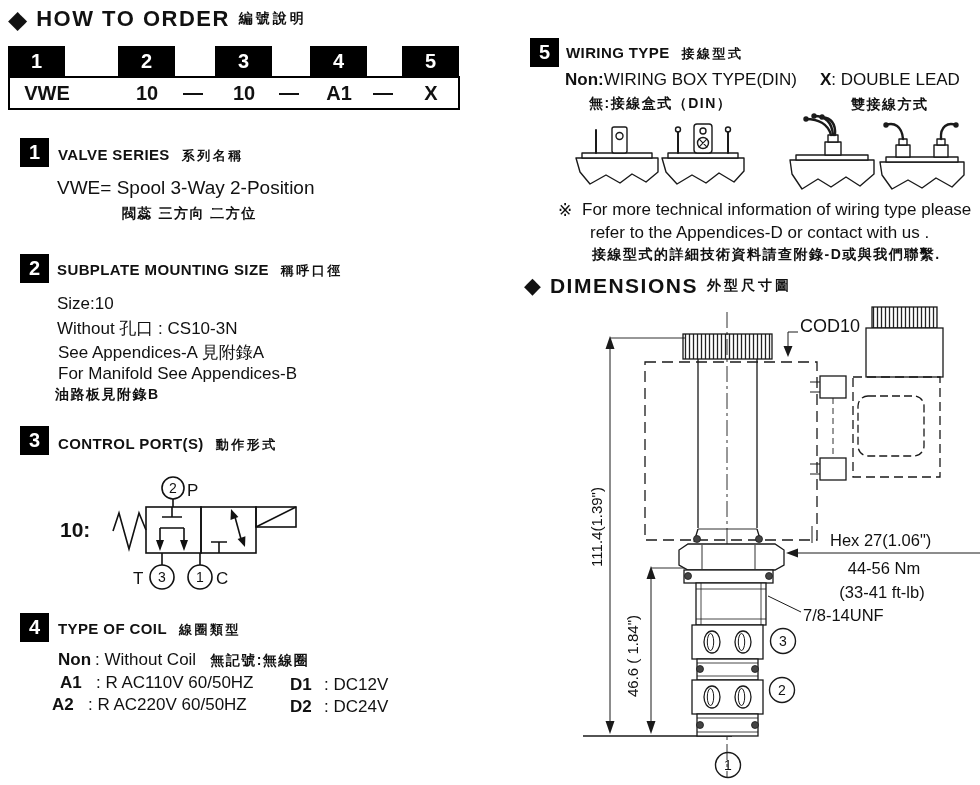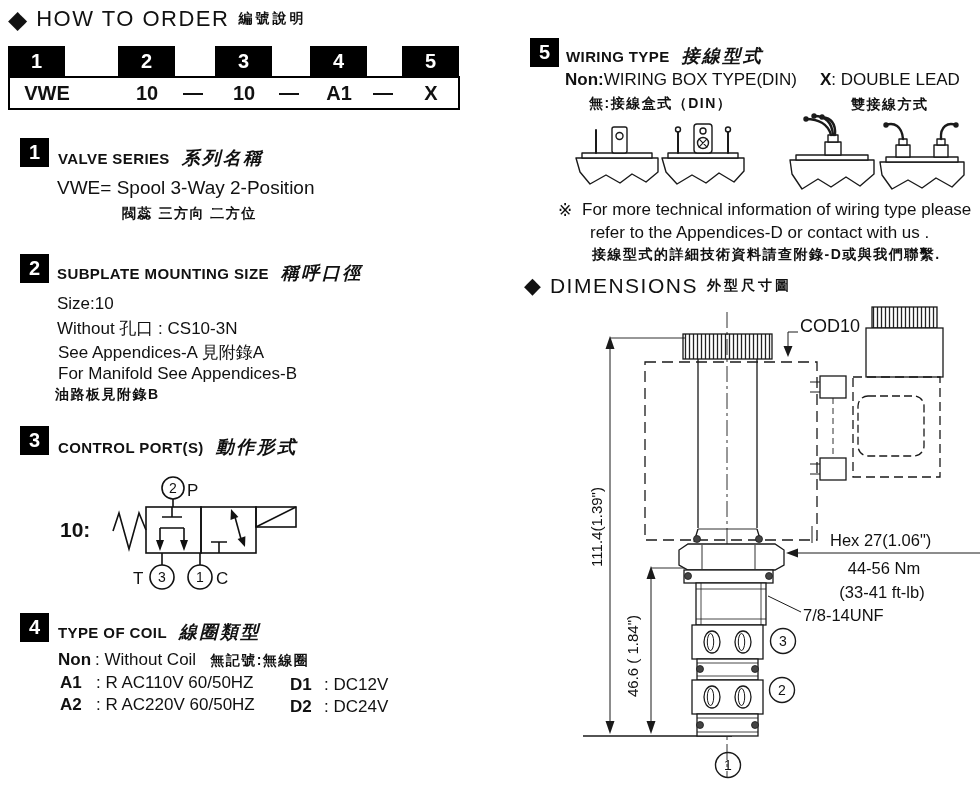--- a/index.html
+++ b/index.html
@@ -3,25 +3,25 @@
 <meta charset="utf-8">
 <style>
   html,body{margin:0;padding:0;background:#fff;}
   .page{position:relative;width:980px;height:785px;background:#fff;color:#111;
         font-family:"Liberation Sans","DejaVu Sans",sans-serif;overflow:hidden;}
   .abs{position:absolute;}
   .numbox{background:#000;color:#fff;font-weight:bold;font-size:20px;width:29px;height:29px;
           display:flex;align-items:center;justify-content:center;}
   .h1row{display:flex;align-items:center;gap:9px;}
   .diamond{font-size:25px;line-height:1;}
-  .h1{font-size:22px;font-weight:normal;letter-spacing:1.5px;}
+  .h1{font-size:22px;font-weight:bold;letter-spacing:1.5px;}
   .h1sub{font-size:14px;font-weight:bold;letter-spacing:3px;}
   .titlerow{display:flex;align-items:baseline;gap:12px;white-space:nowrap;}
   .title{font-size:15px;font-weight:bold;letter-spacing:.4px;}
-  .zh{font-size:18px;font-weight:bold;letter-spacing:2.5px;font-style:italic;}
+  .zh{font-size:13px;font-weight:bold;letter-spacing:2.5px;}
   .body{font-size:17px;white-space:nowrap;}
   .smzh{font-size:14px;font-weight:bold;letter-spacing:1.5px;white-space:nowrap;}
   .code{font-weight:bold;font-size:17px;display:inline-block;}
   .optrow{display:flex;align-items:baseline;white-space:nowrap;justify-content:flex-end;}
   .tblblack{background:#000;color:#fff;font-weight:bold;font-size:20px;height:30px;width:57px;
             display:flex;align-items:center;justify-content:center;position:absolute;top:0;}
   .tblval{position:absolute;top:30px;width:60px;height:34px;line-height:34px;text-align:center;
           font-size:20px;font-weight:bold;}
   .tbldash{position:absolute;top:30px;width:40px;height:34px;line-height:32px;text-align:center;
            font-size:20px;font-weight:bold;}
@@ -121,21 +121,21 @@
     <span class="smzh" style="margin-left:14px">無記號:無線圈</span>
   </div>
   <div class="abs titlerow" style="left:58px;top:620px">
     <span class="title">TYPE OF COIL</span>
     <span class="zh">線圈類型</span>
   </div>
   <div class="abs optrow" style="left:60px;top:673px">
     <span class="code" style="width:36px">A1</span>
     <span class="body">: R AC110V  60/50HZ</span>
   </div>
-  <div class="abs optrow" style="left:60px;top:695px">
+  <div class="abs optrow" style="left:52px;top:695px">
     <span class="code" style="width:36px">A2</span>
     <span class="body">: R AC220V  60/50HZ</span>
   </div>
   <div class="abs optrow" style="left:290px;top:675px">
     <span class="code" style="width:34px">D1</span>
     <span class="body">: DC12V</span>
   </div>
   <div class="abs optrow" style="left:290px;top:697px">
     <span class="code" style="width:34px">D2</span>
     <span class="body">: DC24V</span>

